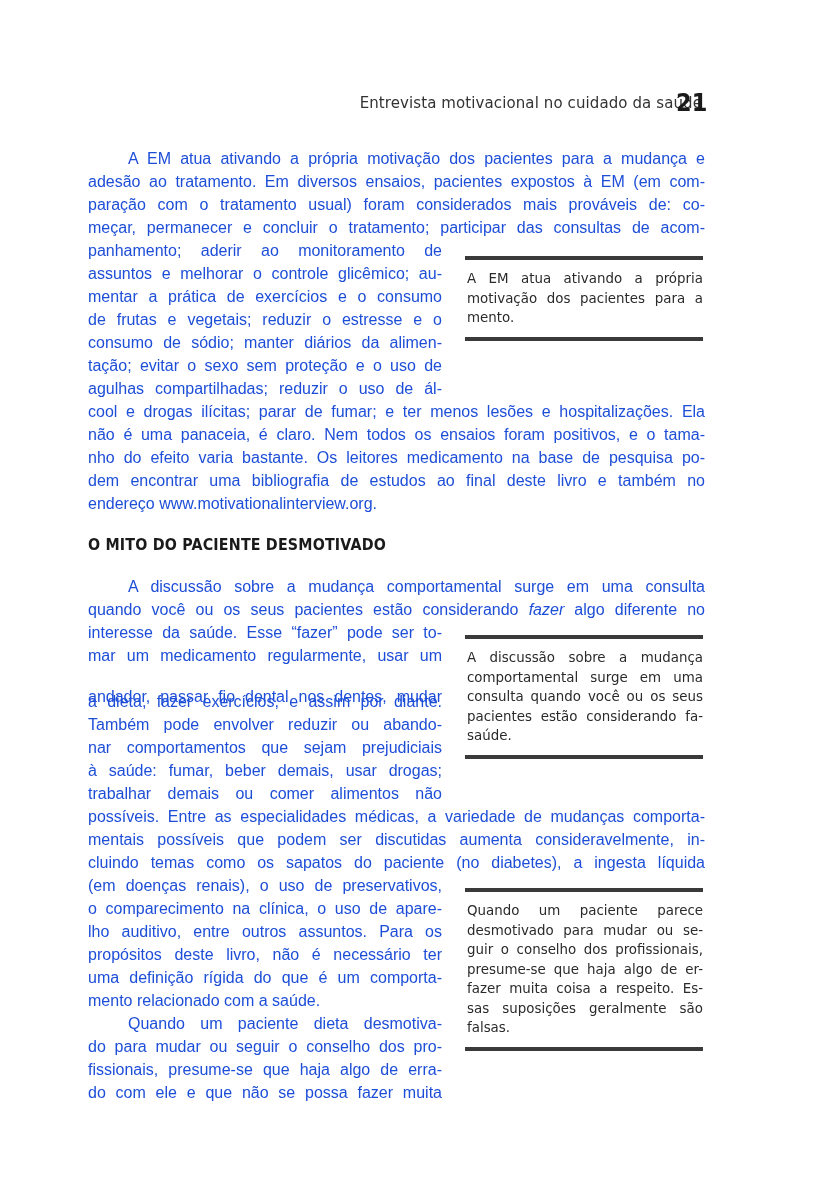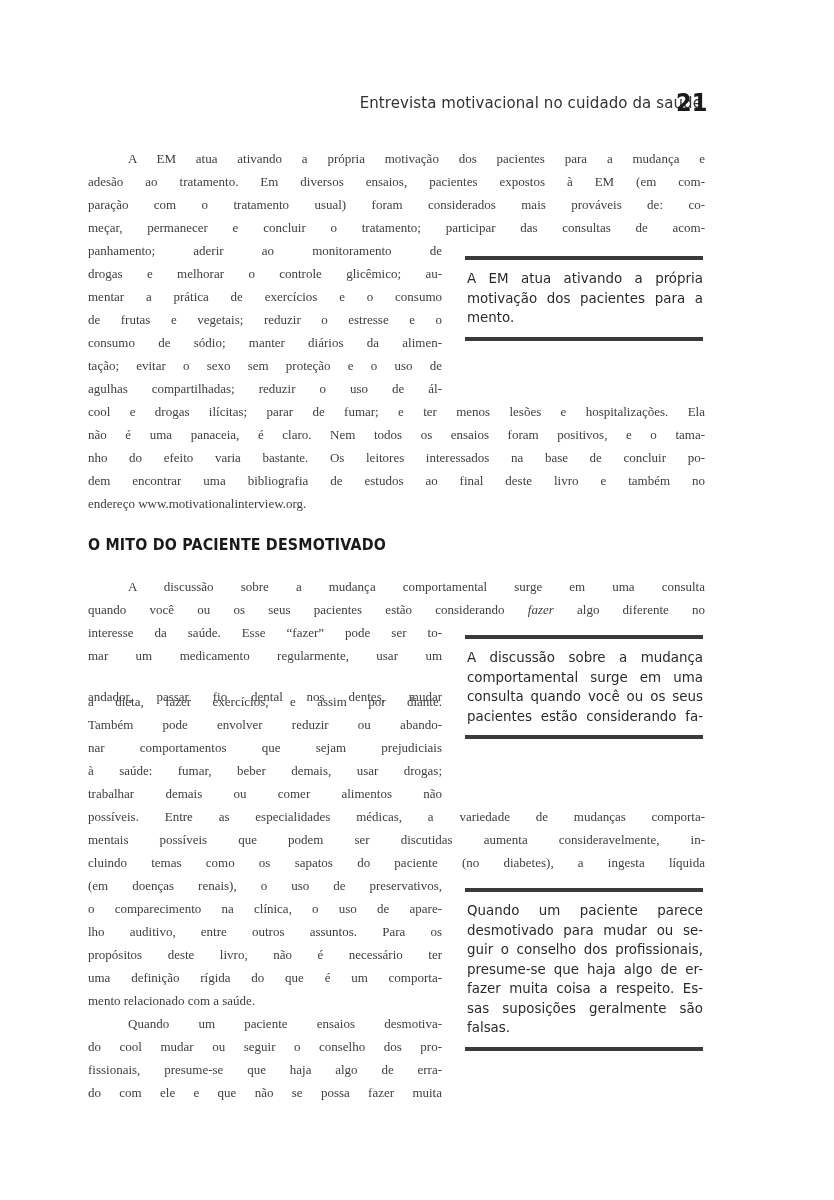--- a/index.html
+++ b/index.html
@@ -20,25 +20,25 @@
     }
     .page-number {
       position: absolute; top: 88px; left: 676px;
       font-family: "DejaVu Sans", sans-serif;
       font-weight: bold; font-size: 25px; color: #1a1a1a;
       transform: scaleX(0.9); transform-origin: left;
     }
 
     .line {
       position: absolute; left: 88px;
-      font-family: Liberation Serif, serif;
-      font-size: 13px;
+      font-family: Liberation Sans, sans-serif;
+      font-size: 16px;
       line-height: 23px;
       white-space: nowrap;
-      color: #404040;
+      color: #1d4ed8;
     }
     .full { width: 617px; text-align: justify; text-align-last: justify; }
     .narrow { width: 354px; text-align: justify; text-align-last: justify; }
     .last { text-align-last: left; }
     .indent { padding-left: 40px; box-sizing: border-box; }
 
     .heading {
       position: absolute; left: 88px; top: 536px;
       font-family: "DejaVu Sans", sans-serif;
       font-weight: bold; font-size: 15.5px;
@@ -71,29 +71,29 @@
 
   <div class="running-head">Entrevista motivacional no cuidado da saúde</div>
   <div class="page-number">21</div>
 
   <div>
     <div class="line full indent" style="top:147px">A EM atua ativando a própria motivação dos pacientes para a mudança e</div>
     <div class="line full" style="top:170px">adesão ao tratamento. Em diversos ensaios, pacientes expostos à EM (em com-</div>
     <div class="line full" style="top:193px">paração com o tratamento usual) foram considerados mais prováveis de: co-</div>
     <div class="line full" style="top:216px">meçar, permanecer e concluir o tratamento; participar das consultas de acom-</div>
     <div class="line narrow" style="top:239px">panhamento; aderir ao monitoramento de</div>
-    <div class="line narrow" style="top:262px">drogas e melhorar o controle glicêmico; au-</div>
+    <div class="line narrow" style="top:262px">assuntos e melhorar o controle glicêmico; au-</div>
     <div class="line narrow" style="top:285px">mentar a prática de exercícios e o consumo</div>
     <div class="line narrow" style="top:308px">de frutas e vegetais; reduzir o estresse e o</div>
     <div class="line narrow" style="top:331px">consumo de sódio; manter diários da alimen-</div>
     <div class="line narrow" style="top:354px">tação; evitar o sexo sem proteção e o uso de</div>
     <div class="line narrow" style="top:377px">agulhas compartilhadas; reduzir o uso de ál-</div>
     <div class="line full" style="top:400px">cool e drogas ilícitas; parar de fumar; e ter menos lesões e hospitalizações. Ela</div>
     <div class="line full" style="top:423px">não é uma panaceia, é claro. Nem todos os ensaios foram positivos, e o tama-</div>
-    <div class="line full" style="top:446px">nho do efeito varia bastante. Os leitores interessados na base de concluir po-</div>
+    <div class="line full" style="top:446px">nho do efeito varia bastante. Os leitores medicamento na base de pesquisa po-</div>
     <div class="line full" style="top:469px">dem encontrar uma bibliografia de estudos ao final deste livro e também no</div>
     <div class="line full last" style="top:492px">endereço www.motivationalinterview.org.</div>
   </div>
 
   <div class="pullquote" style="top:256px">
     <div class="rule"></div>
     <div class="pq-text">
       <span class="pq-line">A EM atua ativando a própria</span>
       <span class="pq-line">motivação dos pacientes para a</span>
       <span class="pq-line last">mento.</span>
@@ -119,33 +119,34 @@
     <div class="line full" style="top:851px">cluindo temas como os sapatos do paciente (no diabetes), a ingesta líquida</div>
     <div class="line narrow" style="top:874px">(em doenças renais), o uso de preservativos,</div>
     <div class="line narrow" style="top:897px">o comparecimento na clínica, o uso de apare-</div>
     <div class="line narrow" style="top:920px">lho auditivo, entre outros assuntos. Para os</div>
     <div class="line narrow" style="top:943px">propósitos deste livro, não é necessário ter</div>
     <div class="line narrow" style="top:966px">uma definição rígida do que é um comporta-</div>
     <div class="line narrow last" style="top:989px">mento relacionado com a saúde.</div>
   </div>
 
   <div>
-    <div class="line narrow indent" style="top:1012px">Quando um paciente ensaios desmotiva-</div>
-    <div class="line narrow" style="top:1035px">do cool mudar ou seguir o conselho dos pro-</div>
+    <div class="line narrow indent" style="top:1012px">Quando um paciente dieta desmotiva-</div>
+    <div class="line narrow" style="top:1035px">do para mudar ou seguir o conselho dos pro-</div>
     <div class="line narrow" style="top:1058px">fissionais, presume-se que haja algo de erra-</div>
     <div class="line narrow" style="top:1081px">do com ele e que não se possa fazer muita</div>
   </div>
 
   <div class="pullquote" style="top:635px">
     <div class="rule"></div>
     <div class="pq-text">
       <span class="pq-line">A discussão sobre a mudança</span>
       <span class="pq-line">comportamental surge em uma</span>
       <span class="pq-line">consulta quando você ou os seus</span>
       <span class="pq-line">pacientes estão considerando fa-</span>
+      <span class="pq-line last">saúde.</span>
     </div>
     <div class="rule"></div>
   </div>
 
   <div class="pullquote" style="top:888px">
     <div class="rule"></div>
     <div class="pq-text">
       <span class="pq-line">Quando um paciente parece</span>
       <span class="pq-line">desmotivado para mudar ou se-</span>
       <span class="pq-line">guir o conselho dos profissionais,</span>

